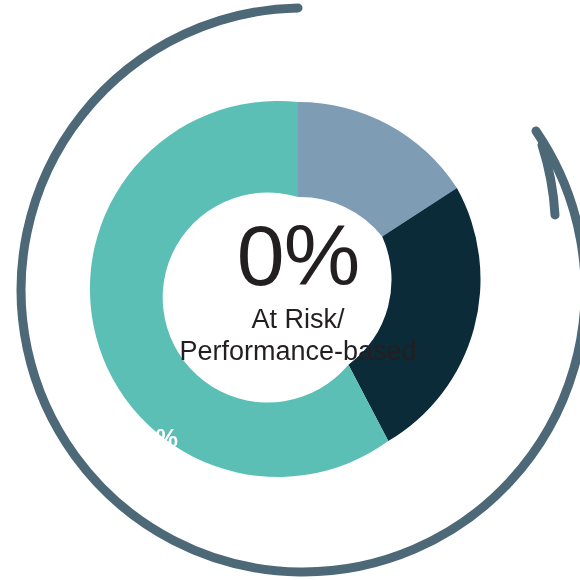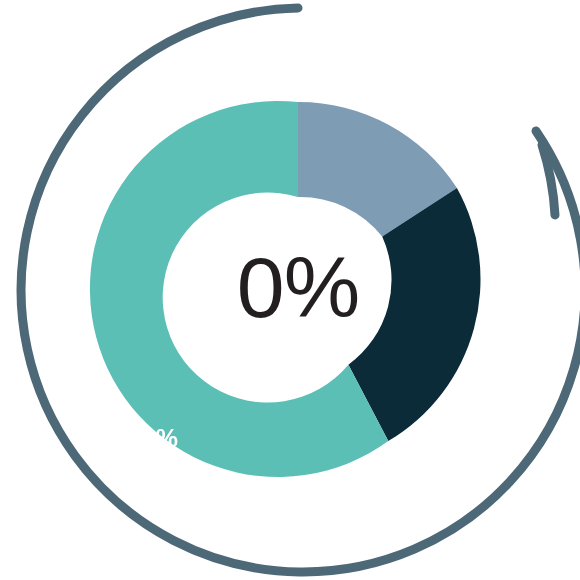--- a/index.html
+++ b/index.html
@@ -96,15 +96,19 @@
                Z" fill="#5bbfb5"></path>
     </g>
 
     <text class="slice-label" x="395" y="110" text-anchor="middle" dominant-baseline="middle">16%</text>
     <text class="slice-label" x="505" y="333" text-anchor="middle" dominant-baseline="middle">26%</text>
     <text class="slice-label" x="145" y="440" text-anchor="middle" dominant-baseline="middle">58%</text>
   </svg>
 
   <div class="center-label">
     <div class="center-value">0%</div>
+    <div class="center-sub">
+      <div>At Risk/</div>
+      <div>Performance-based</div>
+    </div>
   </div>
 
 </div>
 
 </body></html>

